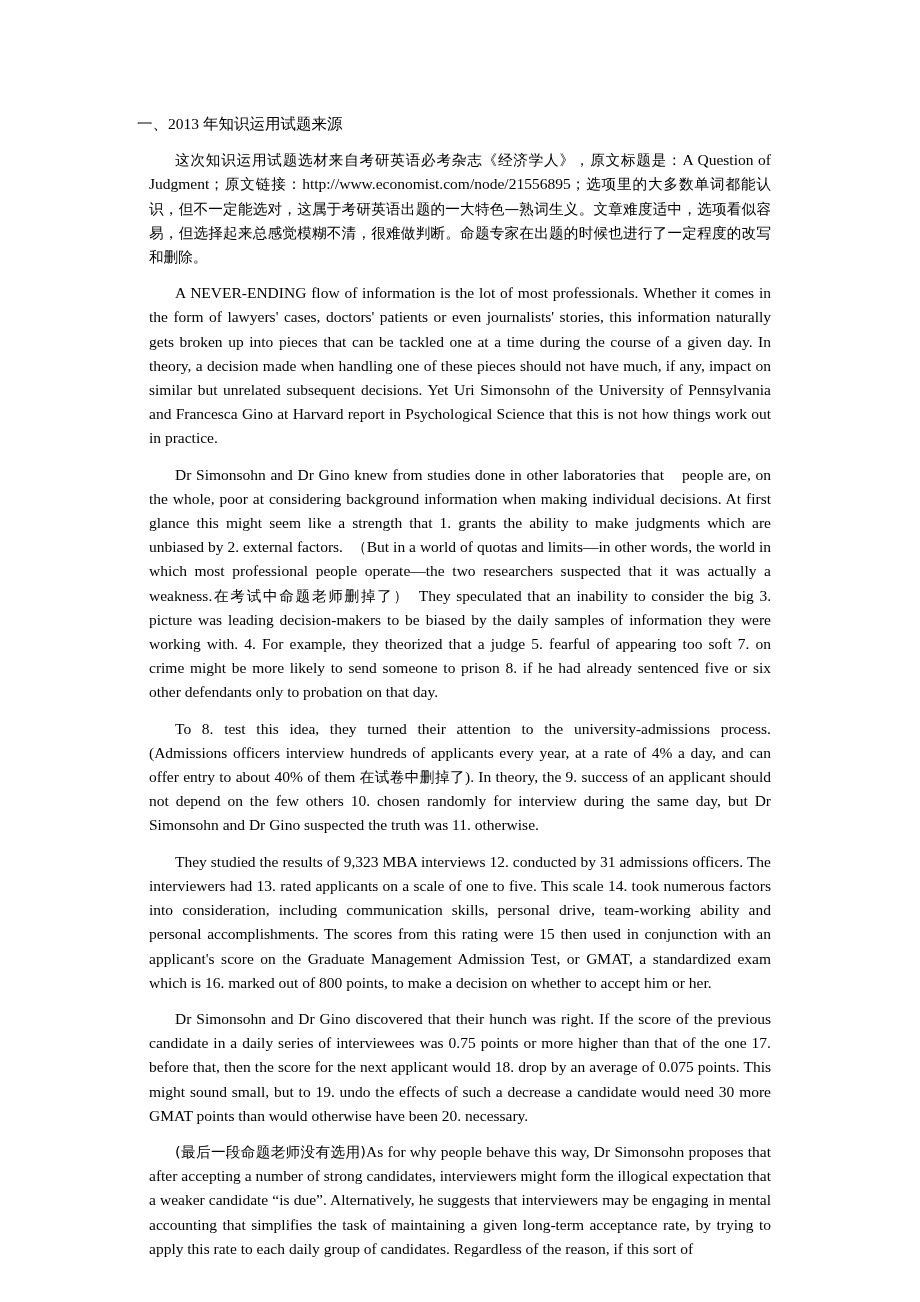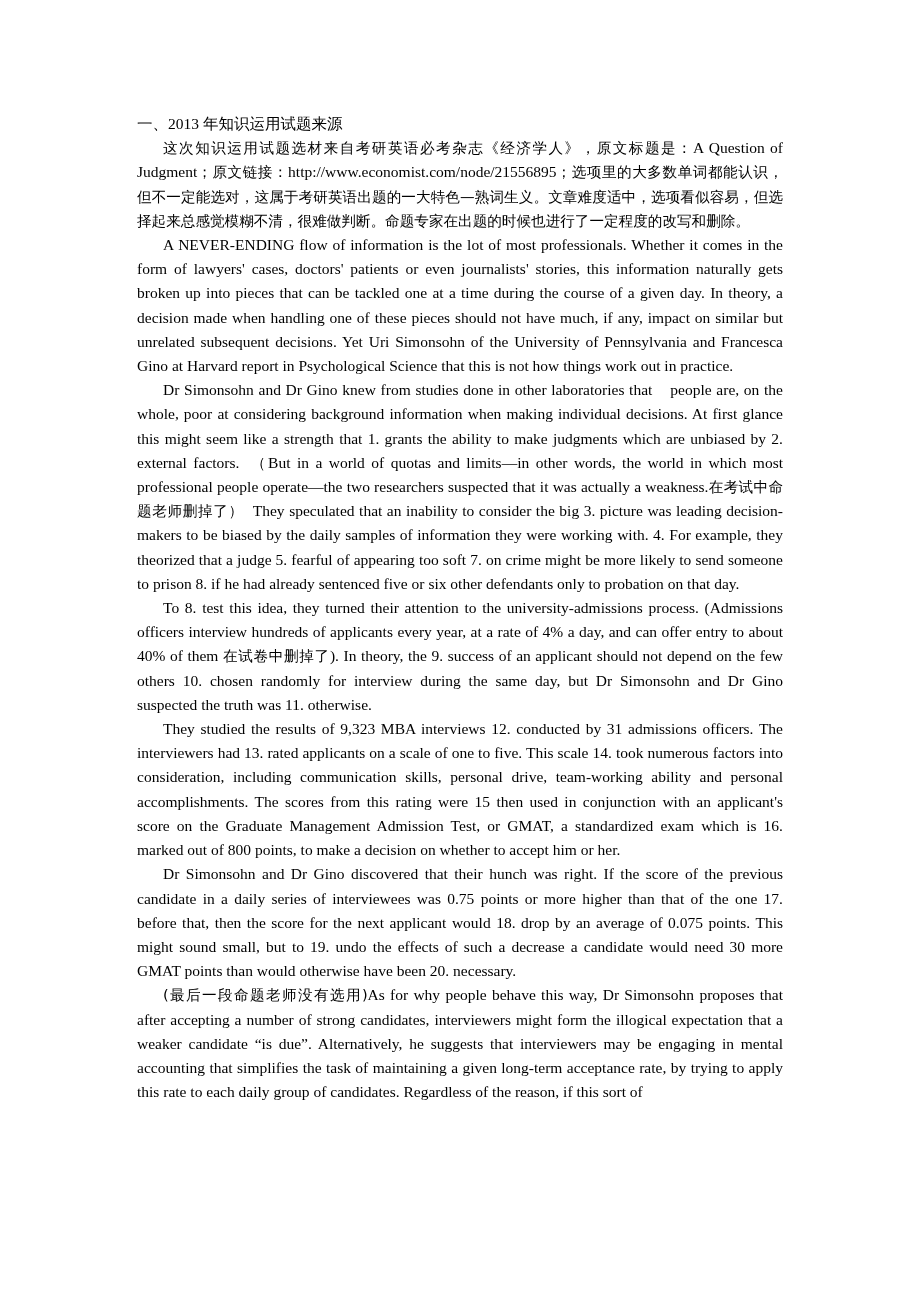--- a/index.html
+++ b/index.html
@@ -32,21 +32,21 @@
     line-height: 24.2px;
     text-align: left;
     margin: 0;
     white-space: nowrap;
   }
   .para {
     font-size: 15.5px;
     line-height: 24.2px;
     text-align: justify;
     text-justify: inter-word;
-    margin: 0;
+    margin: 12px;
     text-indent: 26px;
     hyphens: none;
   }
   .cjk {
     font-family: "DejaVu Sans", "Liberation Sans", sans-serif;
     font-size: 14.6px;
   }
   .gapspace {
     display: inline-block;
     width: 18px;

